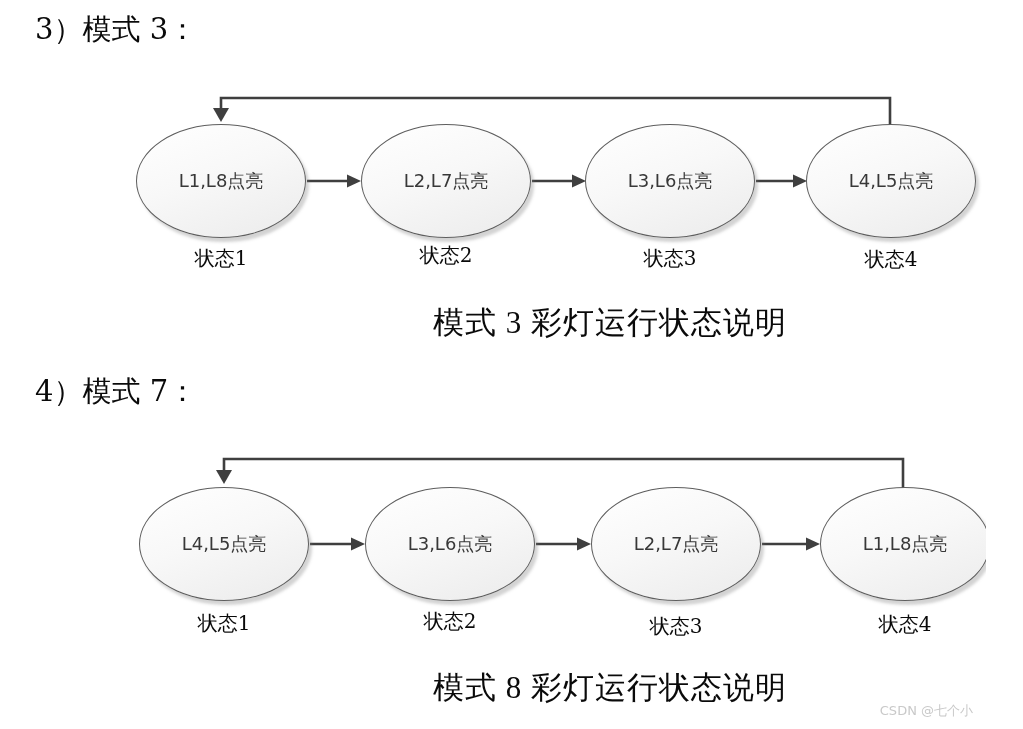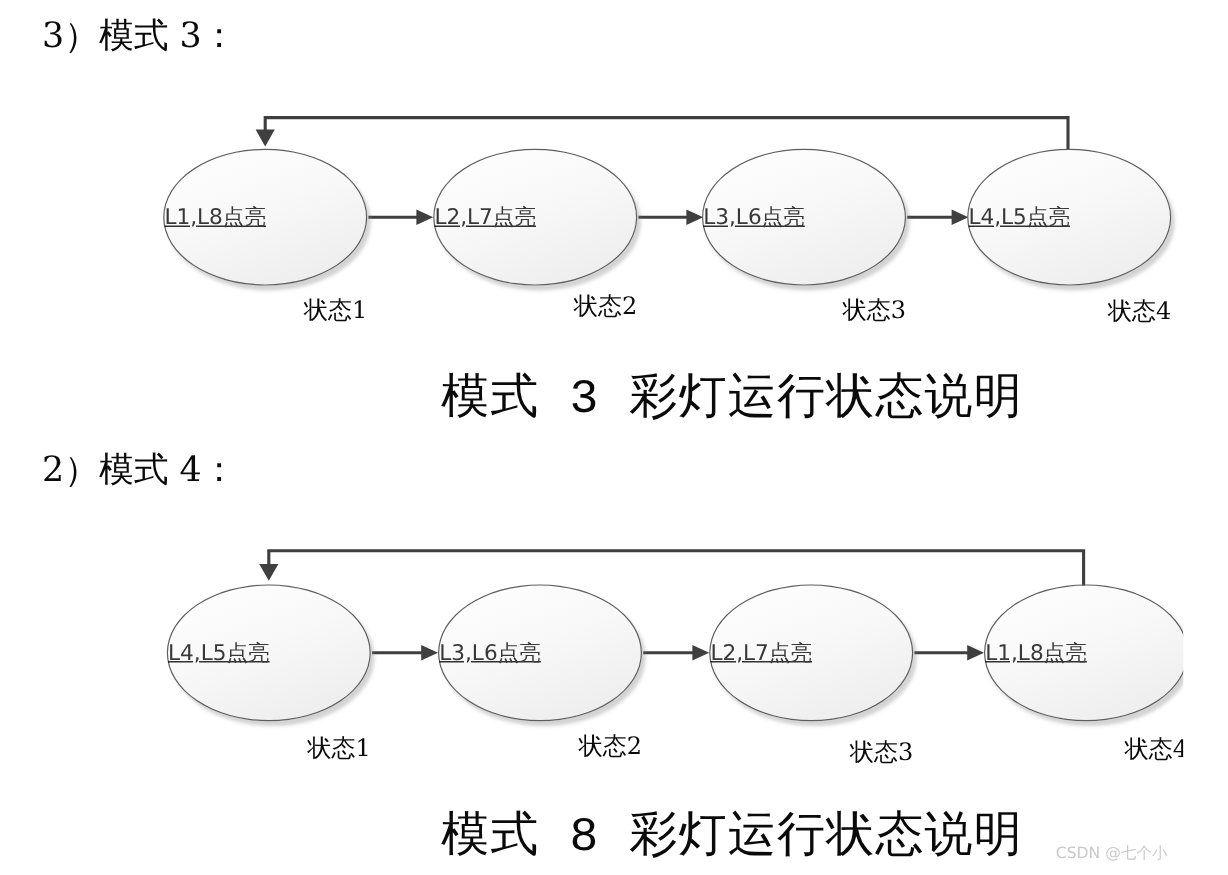--- a/index.html
+++ b/index.html
@@ -22,22 +22,22 @@
     font-size: 29px;
     color: #0a0a0a;
     white-space: nowrap;
   }
   .heading.h-mode3 { top: 10px; }
   .heading.h-mode4 { top: 372px; }
   .caption {
     position: absolute;
     left: 610px;
     transform: translateX(-50%);
-    font-family: Liberation Mono, monospace;
-    font-size: 40px;
+    font-family: Liberation Serif, serif;
+    font-size: 31px;
     color: #0a0a0a;
     white-space: nowrap;
     letter-spacing: 1px;
   }
   .caption.c-mode3 { top: 302px; }
   .caption.c-mode4 { top: 667px; }
   .arrow-layer {
     position: absolute;
     left: 0;
     top: 0;
@@ -46,32 +46,32 @@
   .node {
     position: absolute;
     width: 170px;
     height: 114px;
     border: 1px solid #5e5e5e;
     border-radius: 50%;
     background: linear-gradient(160deg, #ffffff 0%, #f8f8f8 45%, #ebebeb 100%);
     box-shadow: 3px 4px 3px rgba(130,130,130,0.35);
     display: flex;
     align-items: center;
+    justify-content: center;
     box-sizing: border-box;
-    text-decoration: underline;
   }
   .node-label {
     font-family: "DejaVu Sans", "Liberation Sans", sans-serif;
     font-size: 18px;
     color: #383838;
   }
   .state-label {
     position: absolute;
     width: 170px;
-    text-align: right;
+    text-align: center;
     font-family: "DejaVu Serif", "Liberation Serif", serif;
     font-size: 20px;
     color: #0a0a0a;
   }
   .watermark {
     position: absolute;
     right: 13px;
     bottom: 9px;
     font-family: "DejaVu Sans", "Liberation Sans", sans-serif;
     font-size: 13px;
@@ -79,21 +79,21 @@
     margin-top: 24px;
   }
 </style>
 </head>
 <body>
 
 <div class="page">
 
   <div class="heading h-mode3">3）模式 3：</div>
 
-  <div class="heading h-mode4">2）模式 4：</div>
+  <div class="heading h-mode4">4）模式 7：</div>
 
   <svg class="arrow-layer" width="1023" height="729" viewBox="0 0 1023 729">
     <g stroke="#3f3f3f" stroke-width="2.6" fill="none">
 
       <line x1="307" y1="181" x2="348" y2="181"></line>
       <line x1="532" y1="181" x2="573" y2="181"></line>
       <line x1="756" y1="181" x2="794" y2="181"></line>
 
       <polyline points="890,126 890,98 221,98 221,109"></polyline>
 

